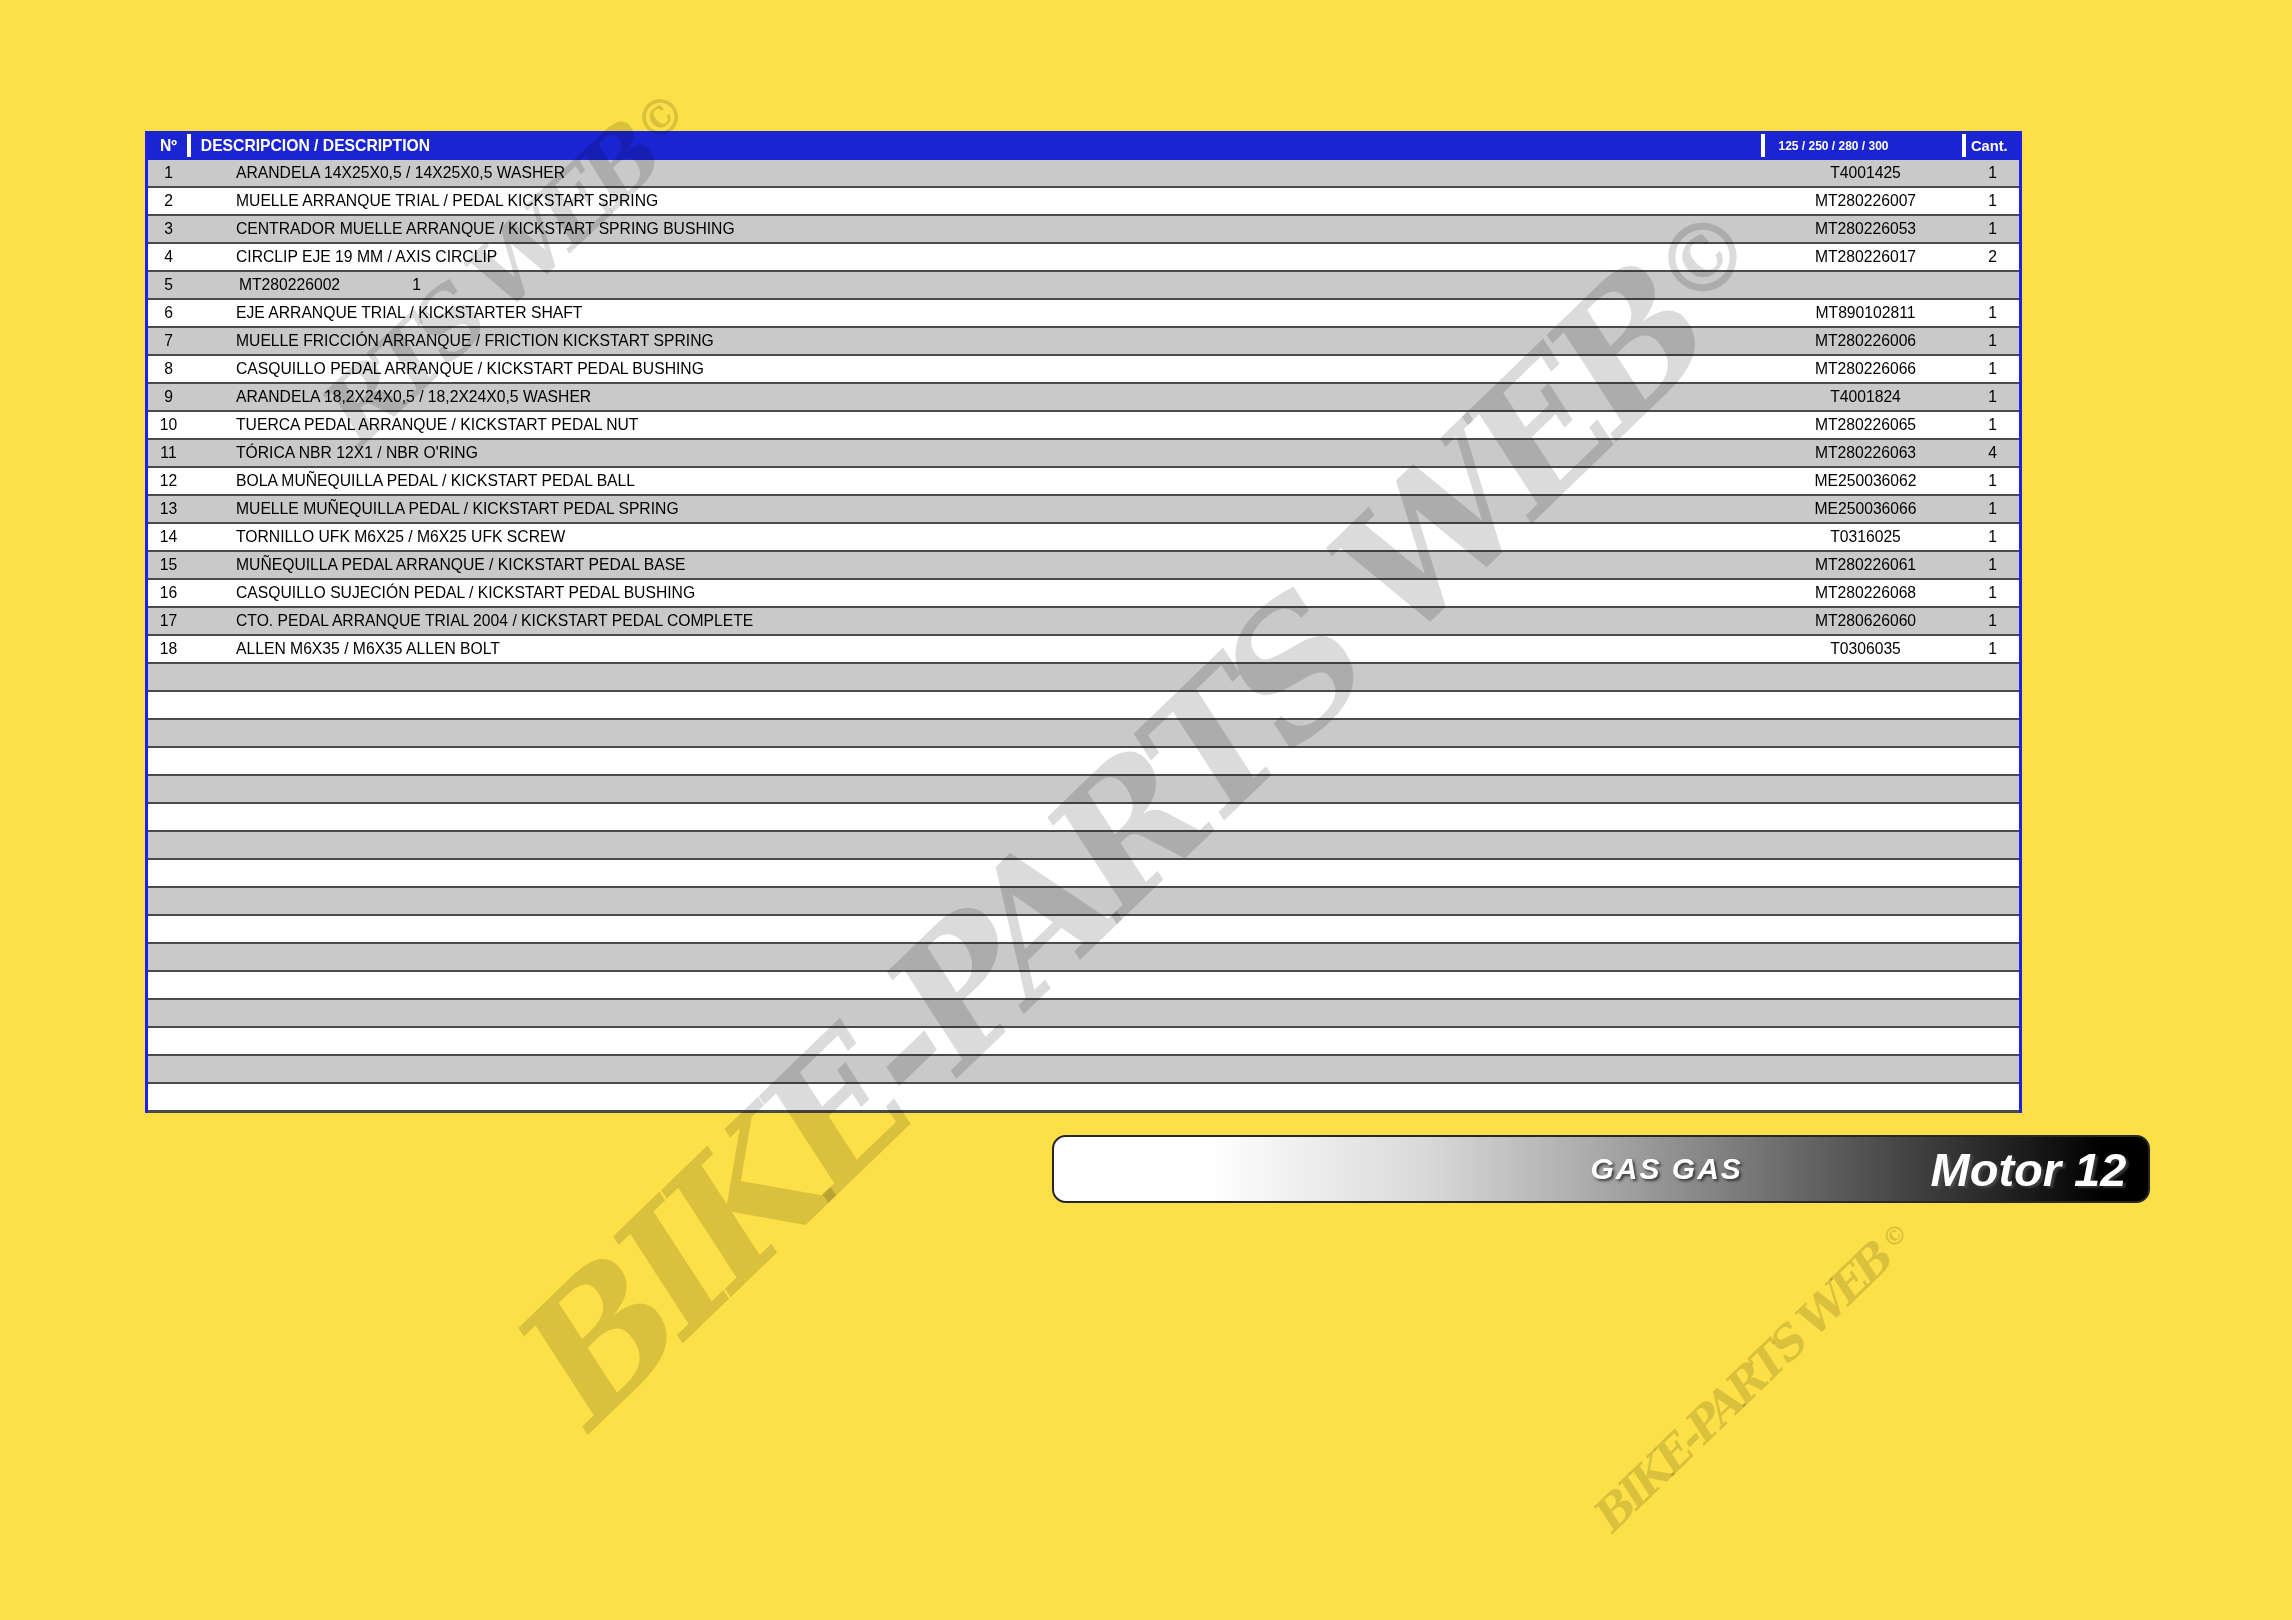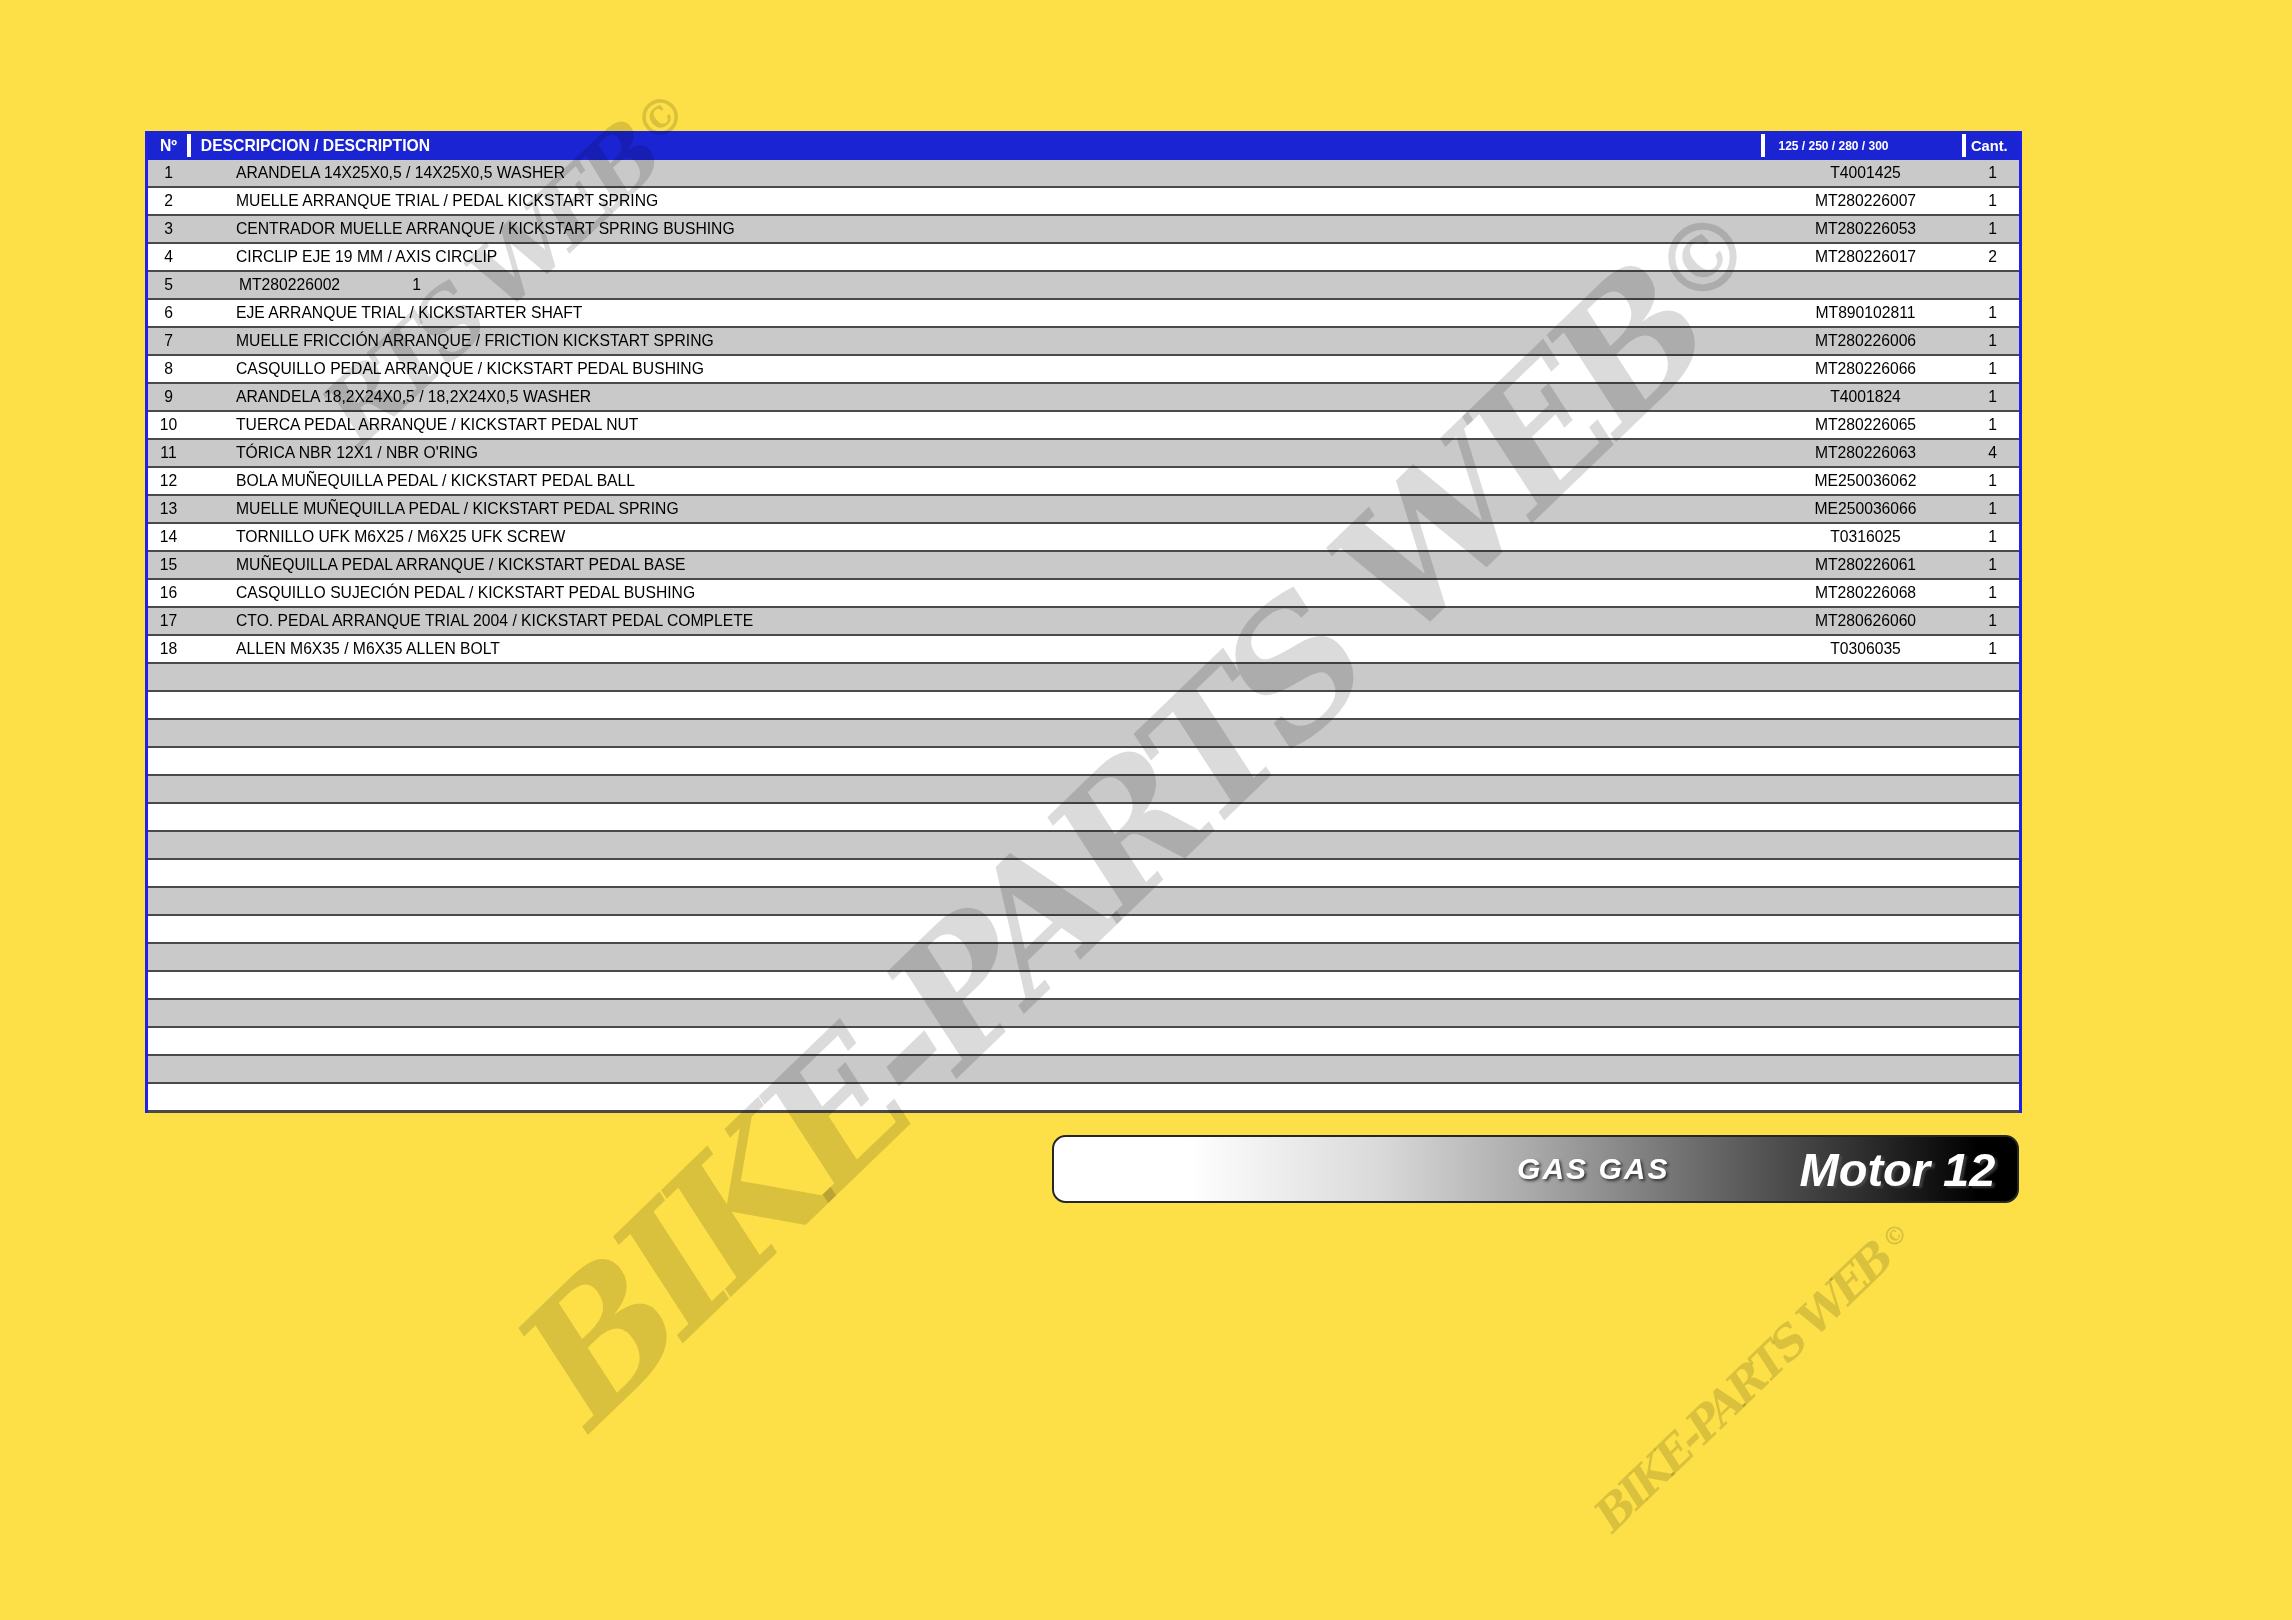--- a/index.html
+++ b/index.html
@@ -32,21 +32,21 @@
   .tbody .row:nth-child(odd)  { background:#c9c9c9; }
   .tbody .row:nth-child(even) { background:#ffffff; }
   .cell { display:flex; align-items:center; font-size:15.7px; color:#000; }
   .c-num  { width:41px; justify-content:center; }
   .c-desc { flex:1; padding-left:47px; white-space:nowrap; overflow:hidden; }
   .c-part { width:201px; justify-content:center; }
   .c-qty  { width:53px; justify-content:center; }
 
   
   .banner {
-    position:absolute; left:1052px; top:1135px; width:967px; height:68px;
+    position:absolute; left:1052px; top:1135px; width:1098px; height:68px;
     border:2.9px solid #262626; border-radius:13.7px;
     background:linear-gradient(90deg,#ffffff 0%,#ffffff 14%,#d9d9d9 34%,
                #a8a8a8 50%,#6f6f6f 66%,#2e2e2e 84%,#000000 96%);
   }
   .banner-brand {
     position:absolute; left:56%; top:50%;
     transform:translate(-50%,-50%);
     font-style:italic; font-weight:bold; font-size:30px; letter-spacing:2px;
     color:#ffffff; text-shadow:2px 2px 2.9px rgba(40,40,40,0.85);
   }

